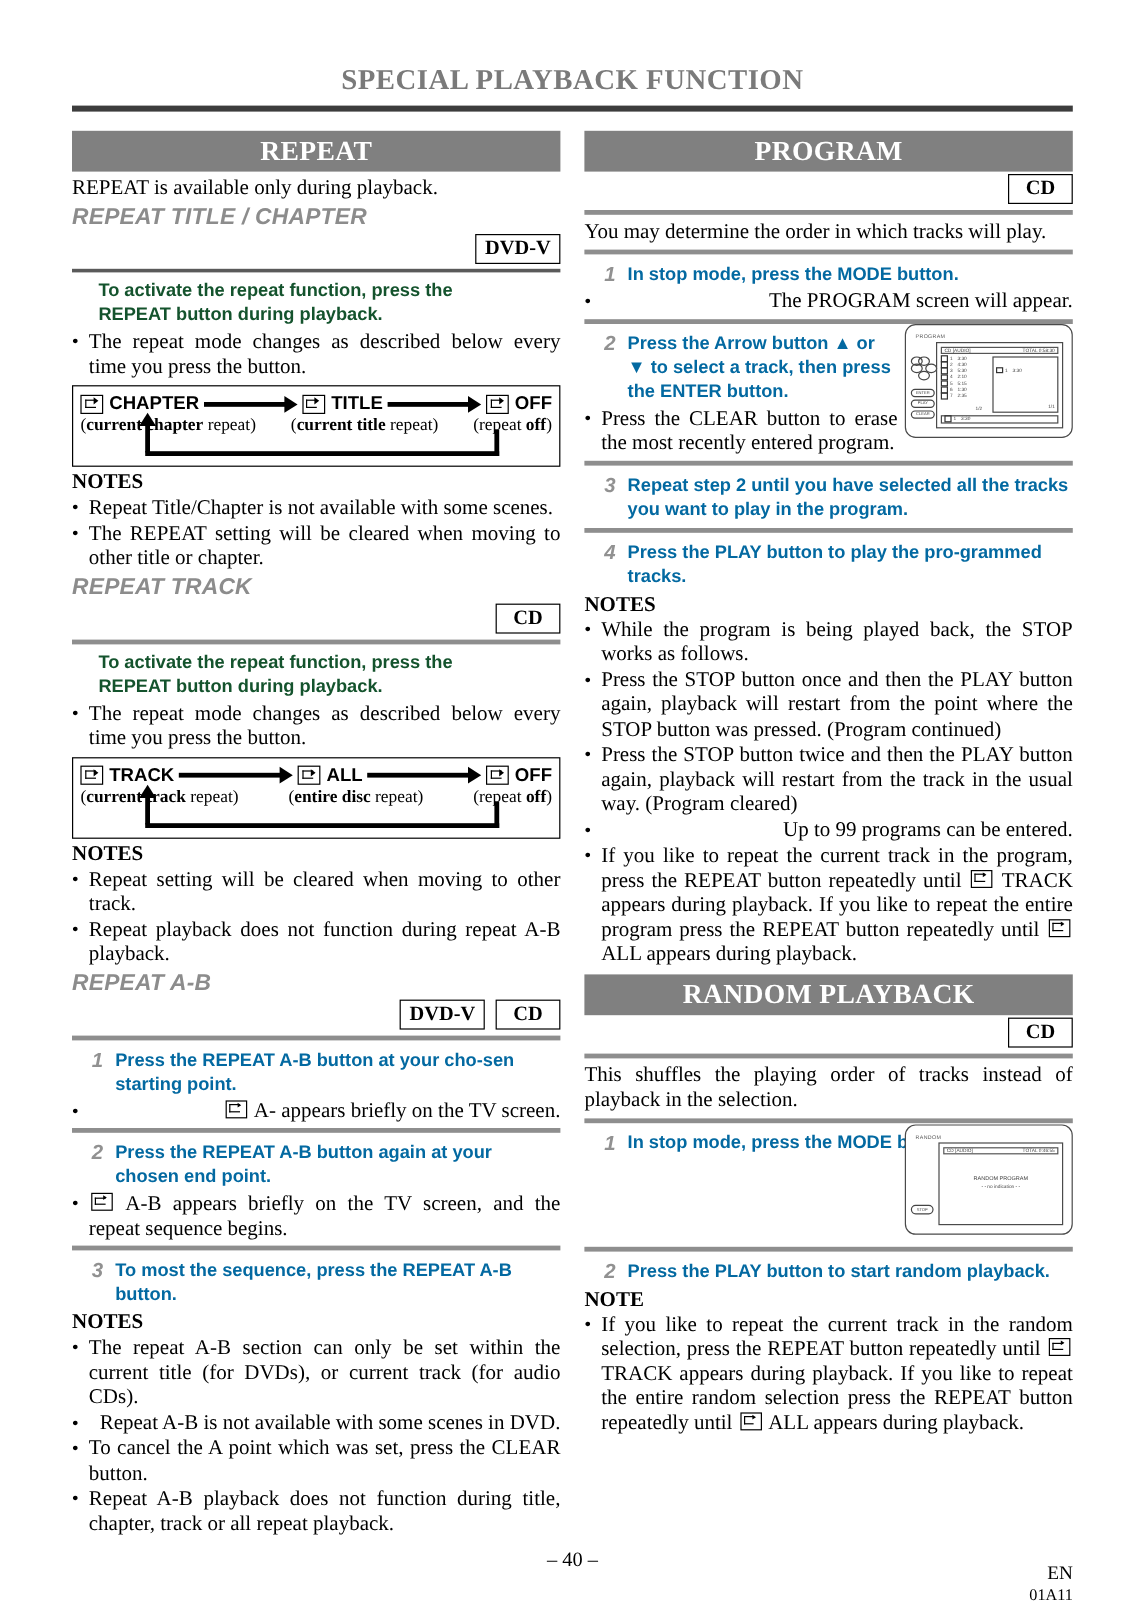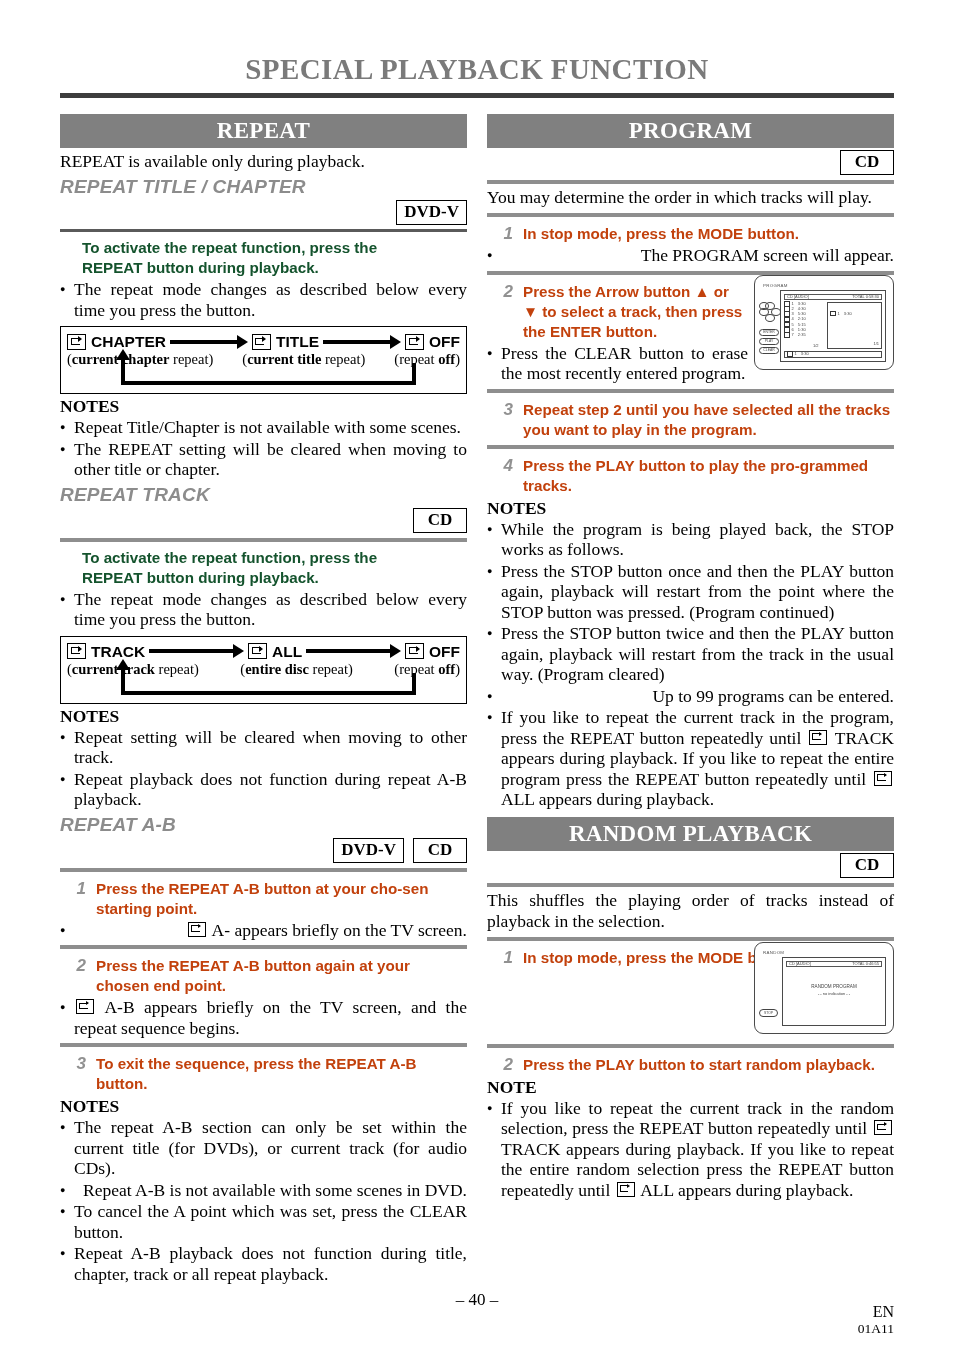--- a/index.html
+++ b/index.html
@@ -7,21 +7,21 @@
     width:954px;height:1348px;background:#fff;
     font-family:"Liberation Serif", serif;
     color:#000;
     -webkit-font-smoothing:antialiased;
   }
   .page{position:relative;width:954px;height:1348px;box-sizing:border-box;padding:0;}
 
   
   .doc-title{
     text-align:center;font-family:"Liberation Serif", serif;font-weight:bold;
-    font-size:29px;letter-spacing:.4px;color:#7a7a7a;
+    font-size:24px;letter-spacing:.4px;color:#7a7a7a;
     padding-top:55px;line-height:1;
   }
   .title-rule{
     margin:9px 60px 0 60px;height:5px;background:#3d3d3d;
   }
 
   
   .cols{display:flex;gap:0;padding:16px 60px 0 60px;box-sizing:border-box;}
   .col{width:407px;box-sizing:border-box;}
   .col.left{margin-right:20px;}
@@ -57,21 +57,21 @@
     font-family:"Liberation Sans", sans-serif;font-weight:bold;color:#14532d;
     font-size:15.2px;line-height:20px;margin:6px 0 0 22px;
   }
   .step{display:flex;margin:7px 0 0 0;}
   .step-n{
     font-family:"Liberation Sans", sans-serif;font-weight:bold;font-style:italic;
     color:#919191;font-size:17px;width:26px;text-align:right;flex:none;margin-right:10px;
     line-height:20px;
   }
   .step-t{
-    font-family:"Liberation Sans", sans-serif;font-weight:bold;color:#c2410c;
+    font-family:"Liberation Sans", sans-serif;font-weight:bold;color:#0369a1;
     font-size:15.2px;line-height:20px;
   }
 
   
   ul.bl{list-style:none;margin:1px 0 0 0;padding:0;}
   ul.bl li{
     position:relative;padding-left:14px;font-size:17.5px;line-height:20.5px;
     text-align:justify;margin-top:1px;
   }
   ul.bl li:before{
@@ -303,21 +303,21 @@
         <div class="step-n">2</div>
         <div class="step-t">Press the REPEAT A-B button again at your chosen end point.</div>
       </div>
       <ul class="bl">
         <li><span class="inl"></span> <span>A-B appears briefly on the TV screen, and the repeat sequence begins.</span></li>
       </ul>
       <div class="rule-thick"></div>
 
       <div class="step">
         <div class="step-n">3</div>
-        <div class="step-t">To exit the sequence, press the REPEAT A-B button.</div>
+        <div class="step-t">To most the sequence, press the REPEAT A-B button.</div>
       </div>
 
       <div class="notes-h">NOTES</div>
       <ul class="bl">
         <li>The repeat A-B section can only be set within the current title (for DVDs), or current track (for audio CDs).</li>
         <li class="nj">Repeat A-B is not available with some scenes in DVD.</li>
         <li>To cancel the A point which was set, press the CLEAR button.</li>
         <li>Repeat A-B playback does not function during title, chapter, track or all repeat playback.</li>
       </ul>
 

